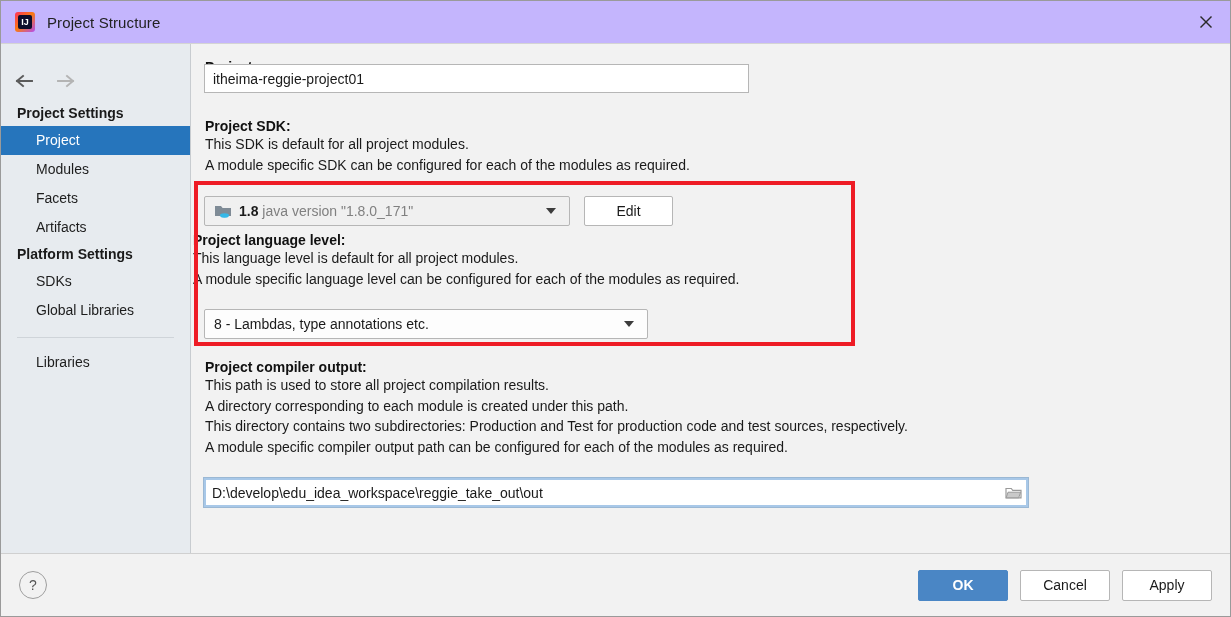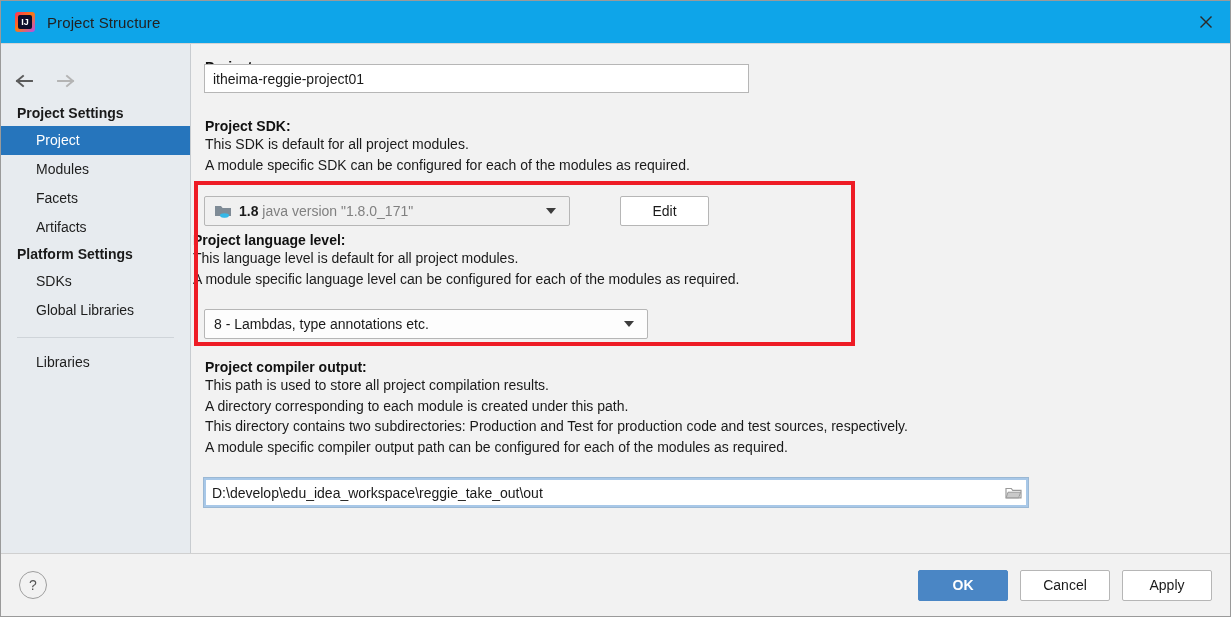--- a/index.html
+++ b/index.html
@@ -23,21 +23,21 @@
     box-sizing: border-box;
     border: 1px solid #9a9a9a;
     background: #f2f2f2;
     display: flex;
     flex-direction: column;
   }
 
   
   .titlebar {
     height: 42px;
-    background: #0ea5e9;
+    background: #c4b5fd;
     display: flex;
     align-items: center;
     flex: 0 0 auto;
     position: relative;
     text-align: center;
   }
   .app-logo {
     width: 20px;
     height: 20px;
     margin-left: 14px;
@@ -374,21 +374,21 @@
           <svg width="18" height="16" viewBox="0 0 18 16">
             <path d="M1 3 h6 l1.6 2 H17 v8 H1 Z" fill="#7f8b96"></path>
             <ellipse cx="10.5" cy="12.5" rx="4.4" ry="2.2" fill="#35b8e8"></ellipse>
             <path d="M6.6 11.3 h7.8 v1.1 a3.9 1.9 0 0 1 -7.8 0 Z" fill="#35b8e8"></path>
           </svg>
         </span>
         <span class="combo-text"><span class="sdk-ver">1.8</span> <span class="sdk-path">java version "1.8.0_171"</span></span>
         <span class="arrow"></span>
       </div>
 
-      <div class="btn" style="position:absolute; left:393px; top:152px; width:89px; height:30px;margin-left:36px;">Edit</div>
+      <div class="btn" style="position:absolute; left:393px; top:152px; width:89px; height:30px;">Edit</div>
 
       <div class="field-row" style="left:2px; top:188px;">
         <div class="label-bold">Project language level:</div>
         <div class="desc-line">This language level is default for all project modules.</div>
         <div class="desc-line">A module specific language level can be configured for each of the modules as required.</div>
       </div>
 
       <div class="combo" style="position:absolute; left:13px; top:265px; width:444px;">
         <span class="combo-text">8 - Lambdas, type annotations etc.</span>
         <span class="arrow"></span>

